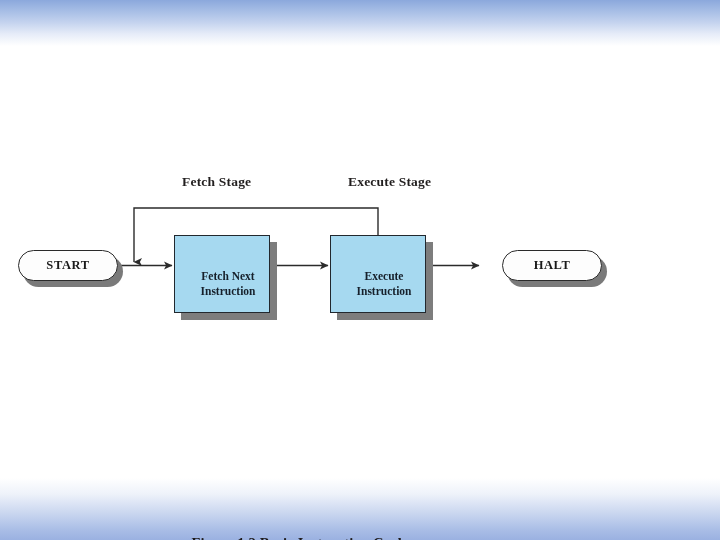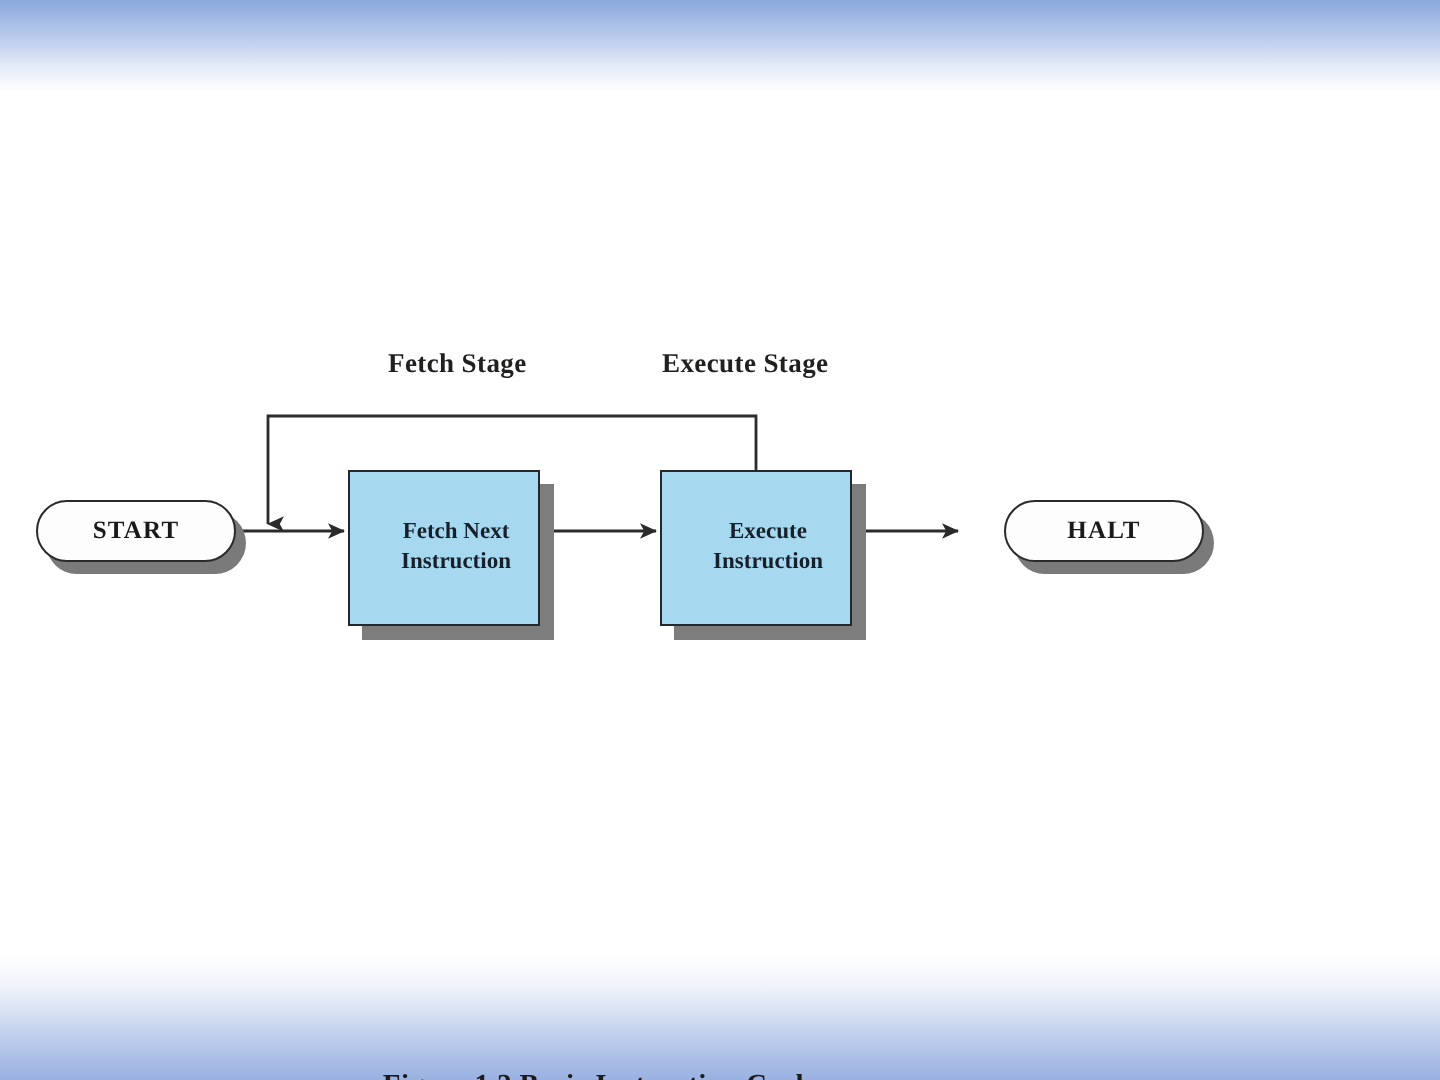--- a/index.html
+++ b/index.html
@@ -59,22 +59,22 @@
 
   .stage-label {
     position: absolute;
     font-family: "Liberation Serif", serif;
     font-weight: bold;
     font-size: 13.5px;
     color: #221f1f;
     white-space: nowrap;
     letter-spacing: 0.2px;
   }
-  #label-fetch-stage  { left: 182px; top: 24px; margin-left: 12px; }
-  #label-execute-stage{ left: 331px; top: 24px; }
+  #label-fetch-stage  { left: 182px; top: 24px; }
+  #label-execute-stage{ left: 348px; top: 24px; }
 
   
   .terminator {
     position: absolute;
     width: 100px;
     height: 15px;
   }
   .terminator .cap-shadow {
     position: absolute;
     left: 5px;
@@ -133,21 +133,21 @@
     top: 0;
     width: 96px;
     height: 78px;
     box-sizing: border-box;
     background: #a6d9f0;
     border: 1.3px solid #22282e;
   }
   .process .box-text {
     position: absolute;
     left: 0;
-    top: 0;
+    top: 10px;
     width: 108px;
     height: 78px;
     display: flex;
     flex-direction: column;
     align-items: center;
     justify-content: center;
     font-family: "Liberation Serif", serif;
     font-weight: bold;
     font-size: 11.5px;
     line-height: 15px;

